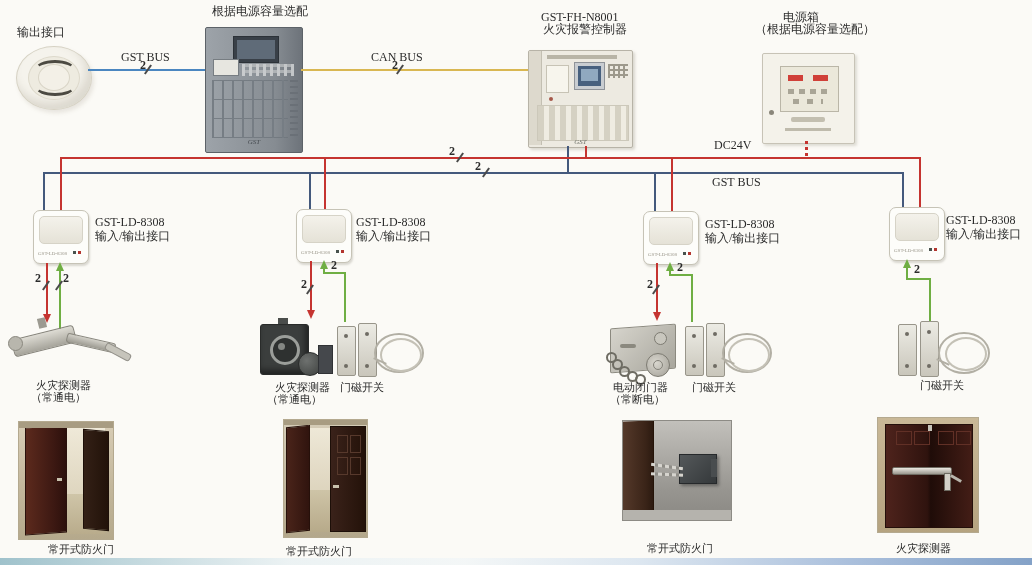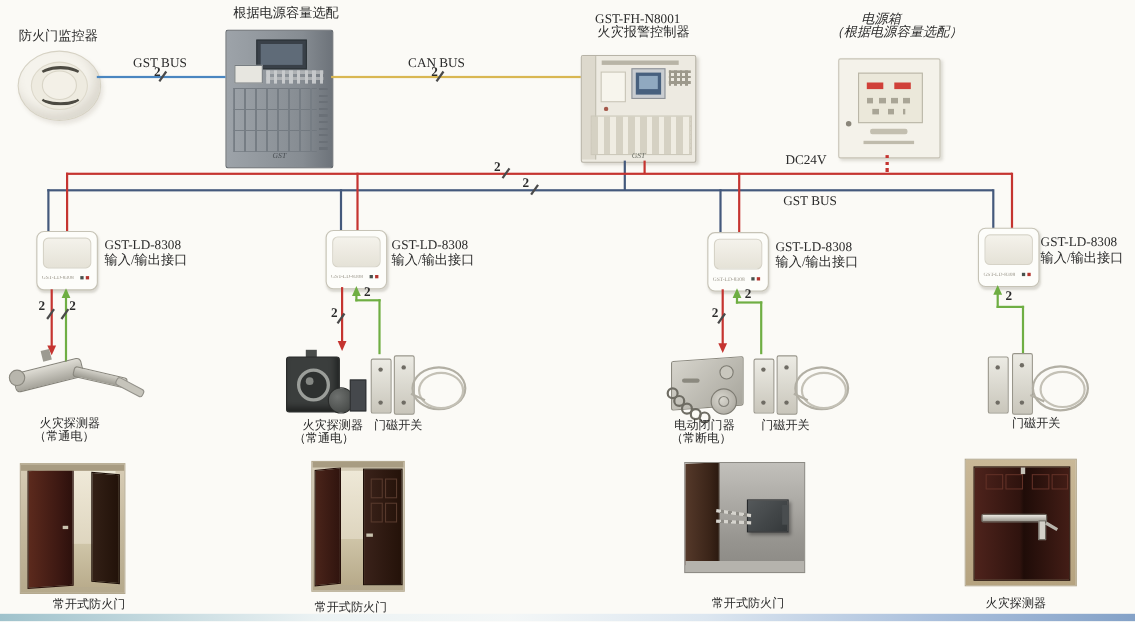--- a/index.html
+++ b/index.html
@@ -44,21 +44,21 @@
   .coil{position:absolute;width:46px;height:36px;border:2px solid #b2afa4;border-radius:50%;background:transparent;}
   .coil2{position:absolute;width:38px;height:30px;border:2px solid #c4c1b6;border-radius:50%;}
   .photo{position:absolute;overflow:hidden;border:1px solid #b4a98f;}
   .cap{font-size:11px;white-space:nowrap;}
 </style>
 </head>
 <body>
 
 <div id="stage">
 
-  <div class="abs lbl" style="left:17px;top:26px;">防火门监控器</div>
+  <div class="abs lbl" style="left:17px;top:26px;">输出接口</div>
   <div class="abs" style="left:16px;top:46px;width:74px;height:62px;border-radius:50%;background:#f5f3ec;border:1px solid #d6d2c4;box-shadow:inset -5px -7px 10px rgba(110,100,80,.18), 2px 3px 4px rgba(120,110,90,.15);">
     <div class="abs" style="left:11px;top:9px;width:50px;height:42px;border-radius:50%;background:#eeebe0;border:1px solid #ddd9cb;"></div>
     <div class="abs" style="left:21px;top:17px;width:30px;height:25px;border-radius:50%;background:#f3f0e7;border:1px solid #d9d5c7;"></div>
     <div class="abs" style="left:18px;top:13px;width:36px;height:14px;border-radius:50%;border-top:3px solid #4c4a42;border-left:2px solid transparent;border-right:2px solid transparent;border-bottom:2px solid transparent;"></div>
     <div class="abs" style="left:18px;top:30px;width:36px;height:14px;border-radius:50%;border-bottom:3px solid #4c4a42;border-left:2px solid transparent;border-right:2px solid transparent;border-top:2px solid transparent;"></div>
   </div>
 
   <div class="abs lbl" style="left:212px;top:5px;">根据电源容量选配</div>
   <div class="cab" style="left:205px;top:27px;width:96px;height:124px;background:linear-gradient(90deg,#9da3a9,#868c92 72%,#6d737a);border:1px solid #5c6268;">
     <div class="abs" style="left:27px;top:8px;width:44px;height:25px;background:#394048;border:1px solid #2c3238;">
@@ -93,22 +93,22 @@
     </div>
     <div class="abs" style="left:79px;top:13px;width:20px;height:14px;background:repeating-linear-gradient(90deg,#9d998c 0 2px,transparent 2px 5px),repeating-linear-gradient(180deg,#9d998c 0 2px,transparent 2px 5px);"></div>
     <div class="abs" style="left:20px;top:46px;width:4px;height:4px;border-radius:50%;background:#a5584a;"></div>
     <div class="abs" style="left:8px;top:54px;width:90px;height:34px;background:repeating-linear-gradient(90deg,#d5d1c3 0 6px,#efece2 6px 11px),repeating-linear-gradient(180deg,rgba(150,146,132,.55) 0 1px,transparent 1px 4px);border:1px solid #ccc8ba;"></div>
     <div class="abs" style="left:0;bottom:1px;width:103px;text-align:center;font-size:7px;font-style:italic;color:#6b6f66;">GST</div>
   </div>
 
   <div class="wire" style="left:567px;top:146px;width:2px;height:27px;background:#44597c;"></div>
   <div class="wire" style="left:585px;top:146px;width:2px;height:12px;background:#c53430;"></div>
 
-  <div class="abs lbl" style="left:783px;top:11px;font-style:italic;">电源箱</div>
-  <div class="abs lbl" style="left:755px;top:23px;font-style:italic;">（根据电源容量选配）</div>
+  <div class="abs lbl" style="left:783px;top:11px;">电源箱</div>
+  <div class="abs lbl" style="left:755px;top:23px;">（根据电源容量选配）</div>
   <div class="cab" style="left:762px;top:53px;width:91px;height:89px;background:#f4f2ea;border:1px solid #c7c3b6;box-shadow:2px 2px 3px rgba(120,112,92,.22);">
     <div class="abs" style="left:17px;top:12px;width:57px;height:44px;background:#ebe8da;border:1px solid #bab6a7;">
       <div class="abs" style="left:7px;top:8px;width:15px;height:6px;background:#d04038;"></div>
       <div class="abs" style="left:32px;top:8px;width:15px;height:6px;background:#d04038;"></div>
       <div class="abs" style="left:7px;top:22px;width:42px;height:5px;background:repeating-linear-gradient(90deg,#a9a596 0 6px,transparent 6px 11px);"></div>
       <div class="abs" style="left:12px;top:32px;width:30px;height:5px;background:repeating-linear-gradient(90deg,#a9a596 0 6px,transparent 6px 14px);"></div>
     </div>
     <div class="abs" style="left:6px;top:56px;width:5px;height:5px;border-radius:50%;background:#8a867a;"></div>
     <div class="abs" style="left:28px;top:63px;width:34px;height:5px;background:#c3bfb0;border-radius:2px;"></div>
     <div class="abs" style="left:22px;top:74px;width:46px;height:3px;background:#bfbbac;"></div>

